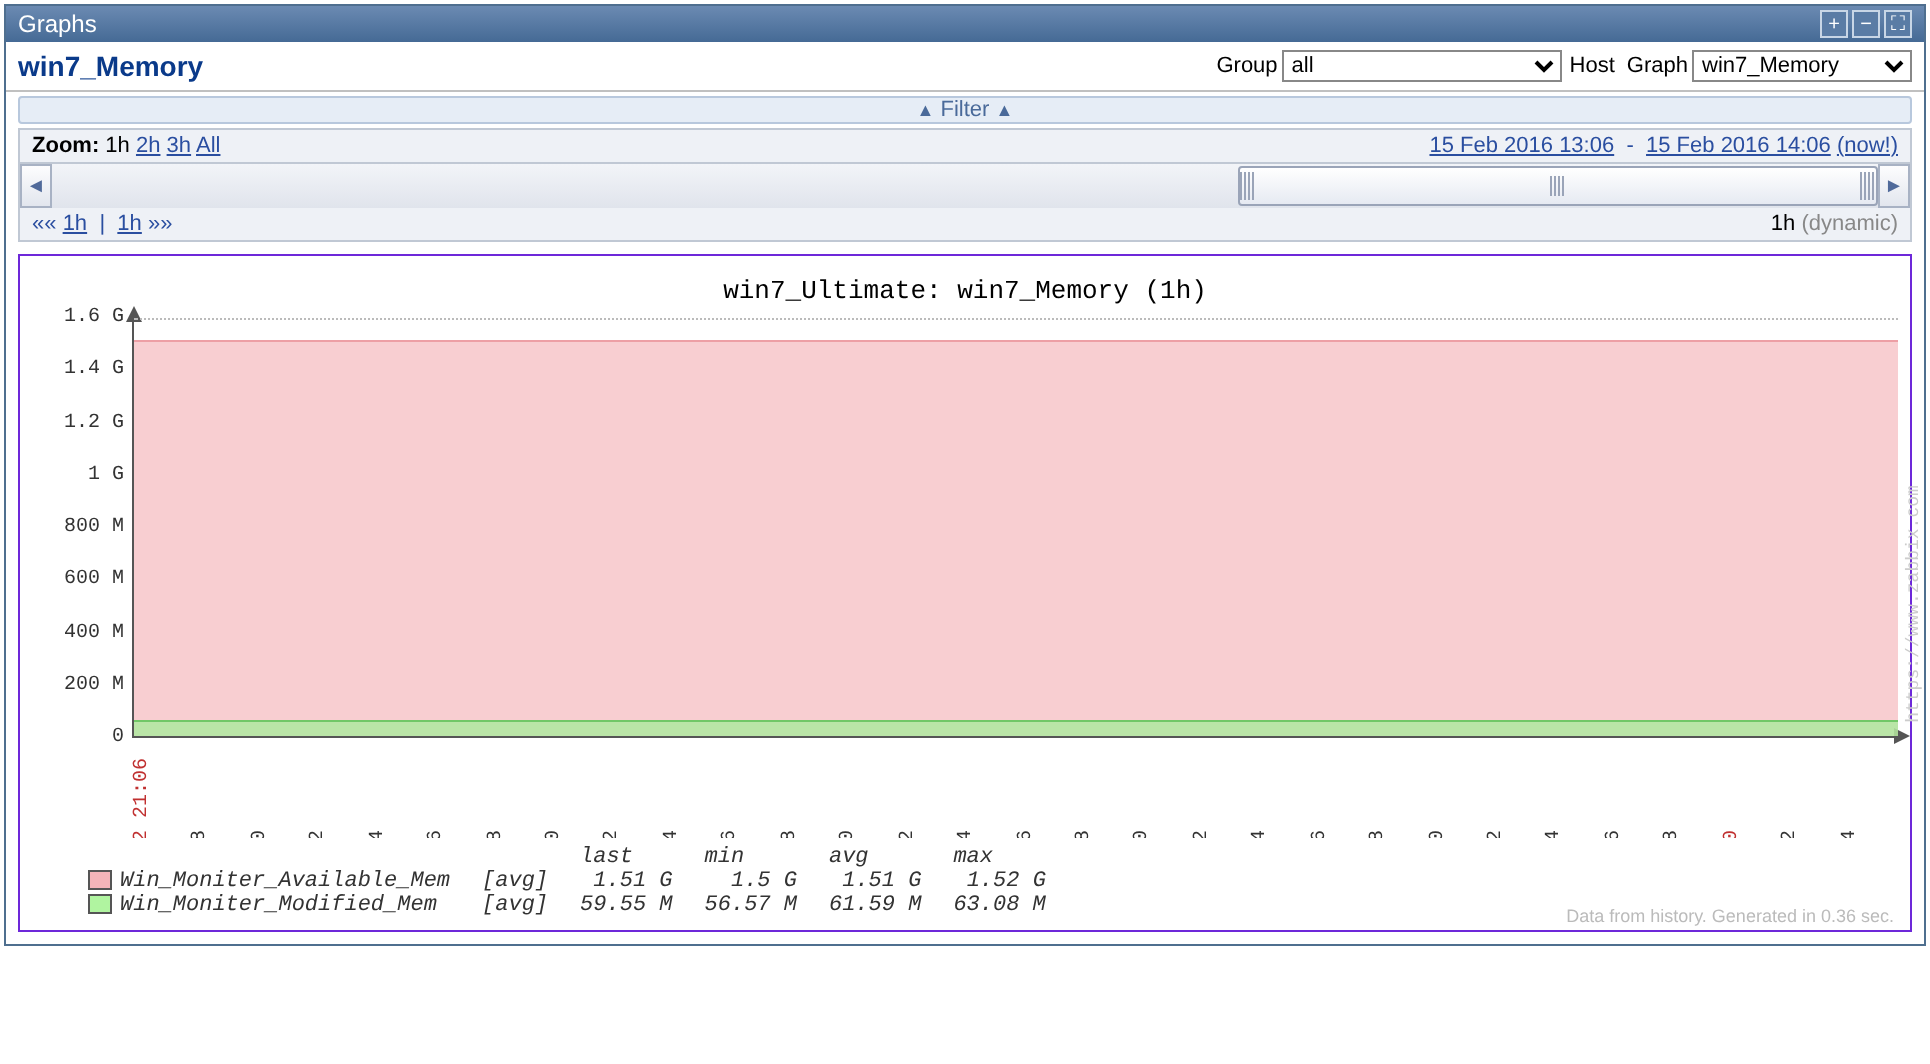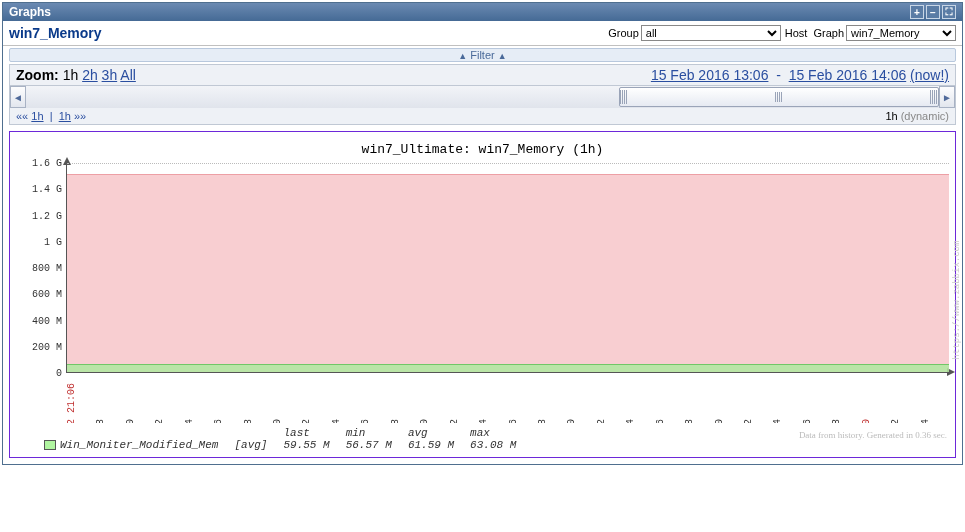--- a/index.html
+++ b/index.html
@@ -11,21 +11,21 @@
     color: #000;
     width: 965px;
   }
   .panel {
     border: 1px solid #4f6f8f;
     margin: 2px;
   }
   .panel-header {
     background: linear-gradient(to bottom, #6b8ab2, #456a95);
     color: #fff;
-    font-weight: bold;
+    font-weight: normal;
     padding: 2px 6px;
     display: flex;
     align-items: center;
     justify-content: space-between;
     font-size: 12px;
     text-align: right;
   }
   .panel-header .icons { display: flex; gap: 2px; }
   .panel-header .hicon {
     width: 14px; height: 14px;
@@ -67,21 +67,21 @@
   }
   .filter-bar .arr { font-size: 9px; }
   .zoom-row {
     background: #eef1f6;
     border: 1px solid #c0c8d4;
     margin: 2px 6px 0 6px;
     padding: 2px 6px;
     display: flex;
     align-items: center;
     justify-content: space-between;
-    font-size: 14px;
+    font-size: 11px;
     color: #2a4ea0;
   }
   .zoom-row .left b { color: #000; }
   .zoom-row a { color: #2a4ea0; text-decoration: underline; cursor: pointer; }
   .slider-row {
     background: linear-gradient(to bottom,#f2f4f8,#e0e4ec);
     border-left: 1px solid #c0c8d4;
     border-right: 1px solid #c0c8d4;
     margin: 0 6px;
     height: 22px;
@@ -229,22 +229,22 @@
   .legend td { padding: 0 8px; white-space: nowrap; }
   .legend .swatch {
     display: inline-block;
     width: 12px; height: 10px;
     border: 1px solid #555;
     vertical-align: middle;
     margin-right: 4px;
   }
   .footer-note {
     position: absolute;
-    right: 8px; bottom: 17px;
-    font-family: Liberation Serif, serif;
+    right: 8px; bottom: 2px;
+    font-family: Liberation Sans, sans-serif;
     font-size: 9px;
     color: #bbb;
   }
   .side-note {
     position: absolute;
     right: -2px; top: 50%;
     transform: rotate(-90deg) translateX(50%);
     transform-origin: right center;
     font-family: "Courier New", monospace;
     font-size: 9px;
@@ -385,20 +385,28 @@
           <td></td>
               <td></td>
           <td>last</td>
           <td>min</td>
           <td>avg</td>
           <td>max</td>
         </tr>
         </tbody>
           <tbody id="legend-body">
             <tr>
+              <td><span class="swatch" style="background:#f4b4b9"></span>Win_Moniter_Available_Mem</td>
+              <td>[avg]</td>
+              <td style="text-align:right">1.51 G</td>
+              <td style="text-align:right">1.5 G</td>
+              <td style="text-align:right">1.51 G</td>
+              <td style="text-align:right">1.52 G</td>
+            </tr>
+            <tr>
               <td><span class="swatch" style="background:#b0f4a0"></span>Win_Moniter_Modified_Mem</td>
               <td>[avg]</td>
               <td style="text-align:right">59.55 M</td>
               <td style="text-align:left">56.57 M</td>
               <td style="text-align:right">61.59 M</td>
               <td style="text-align:right">63.08 M</td>
             </tr>
           </tbody>
       </table>
     </div>

